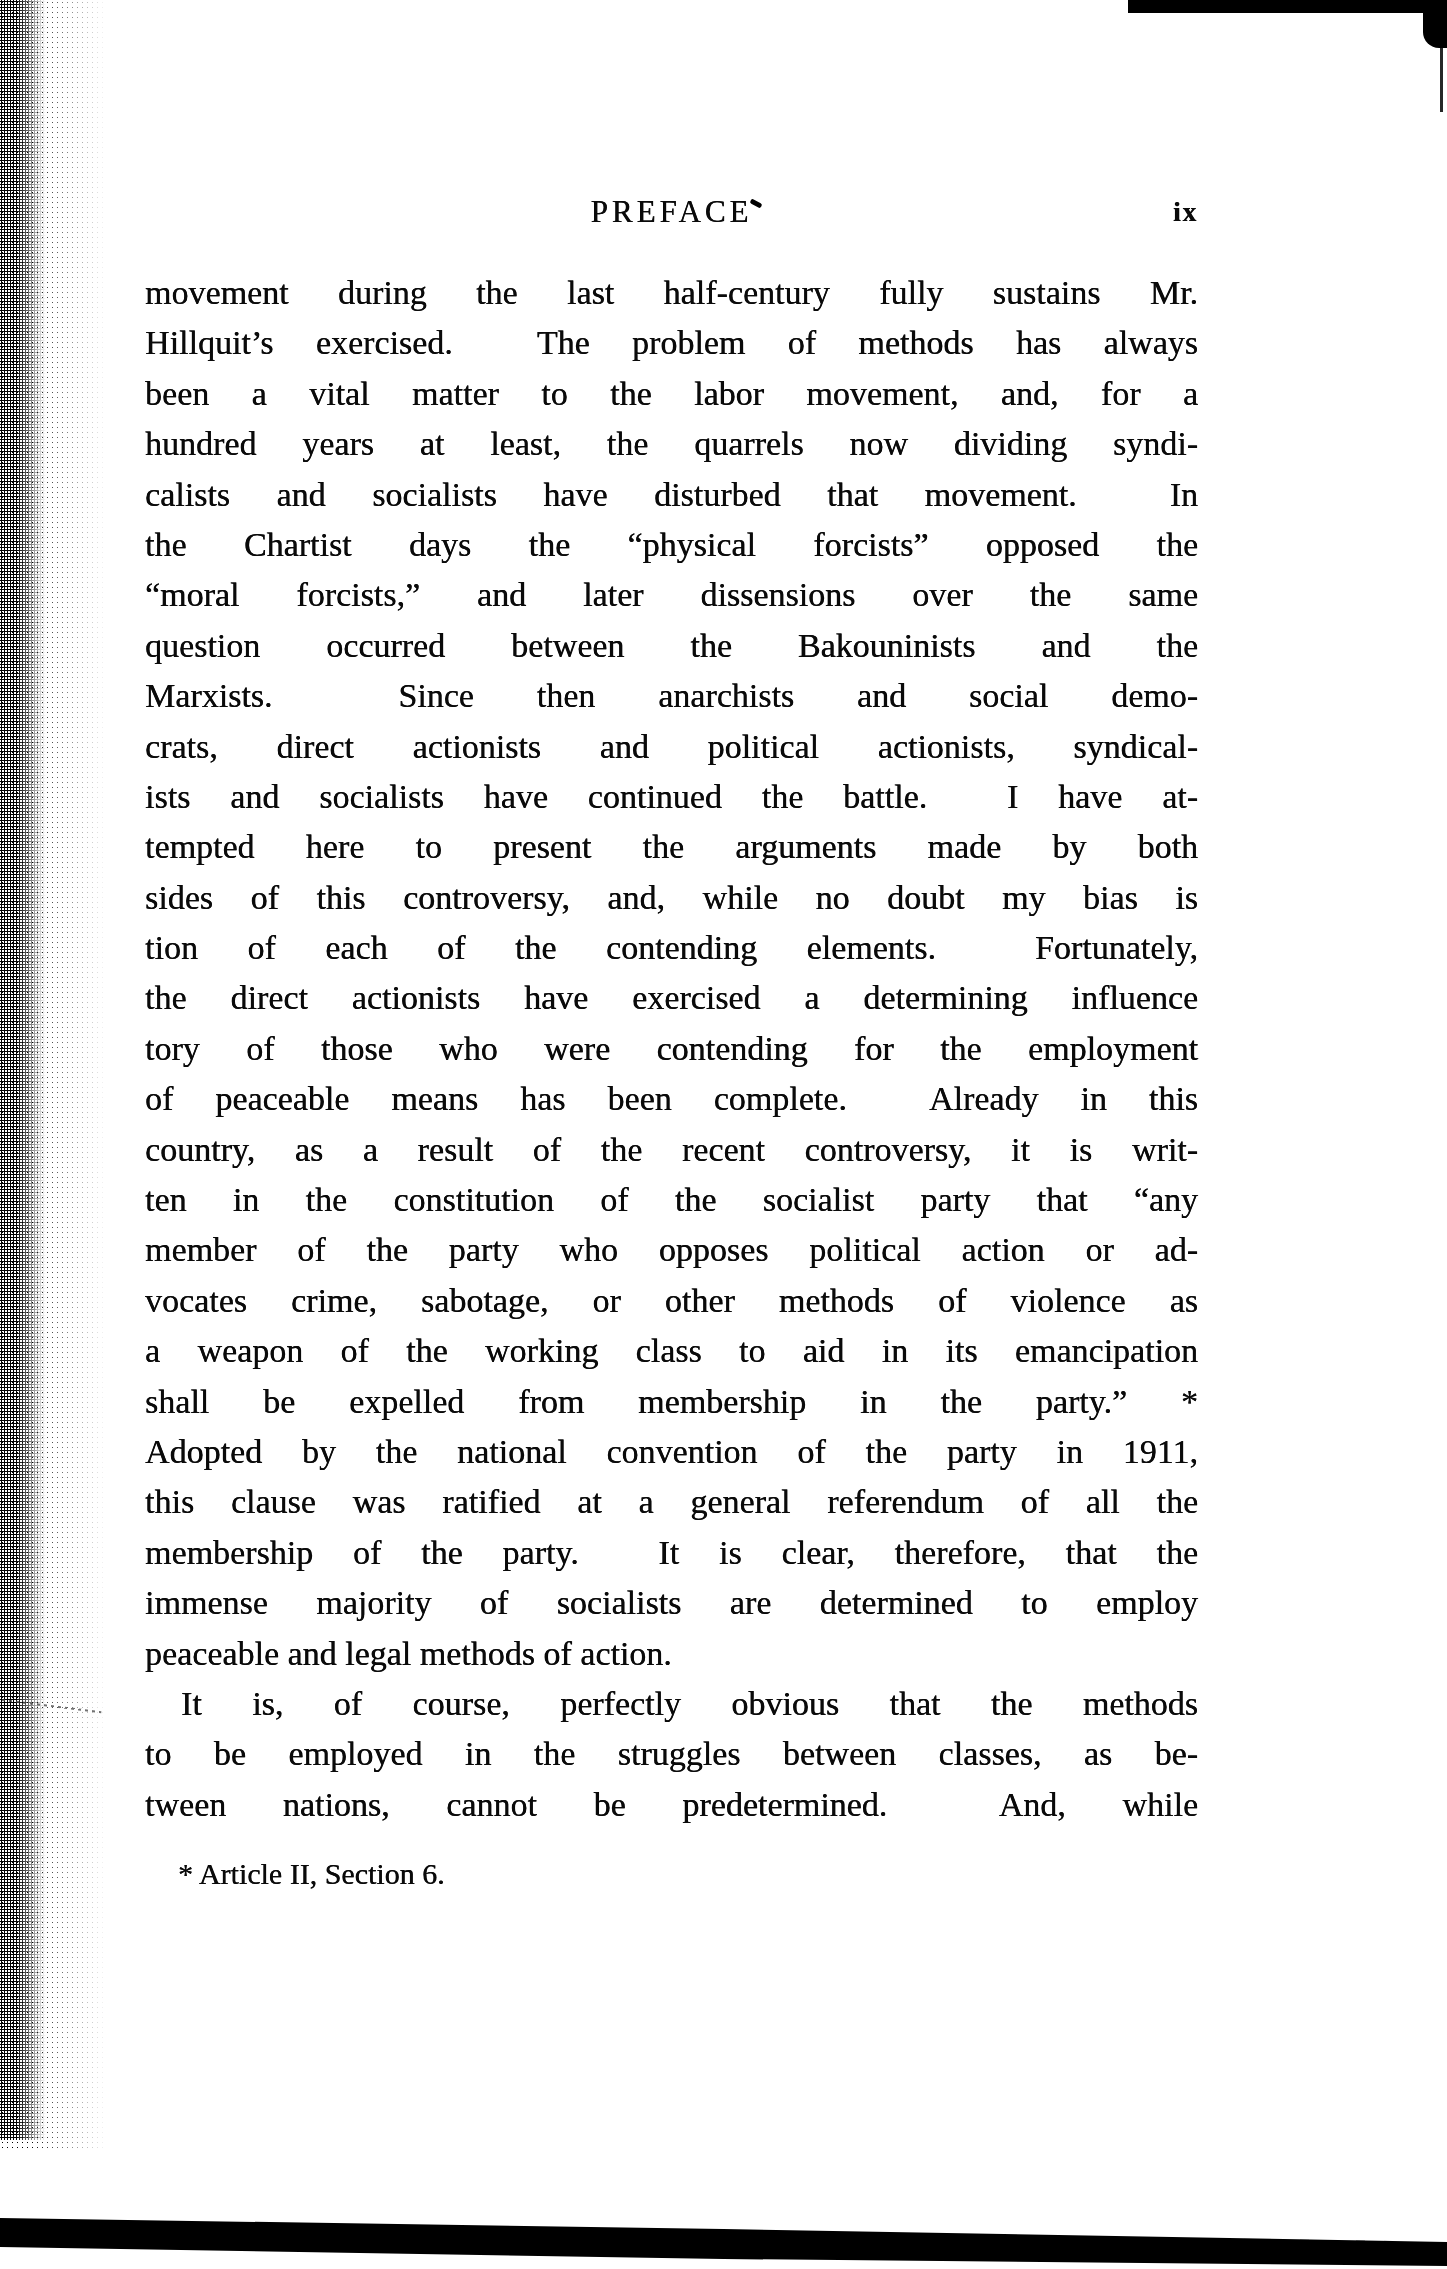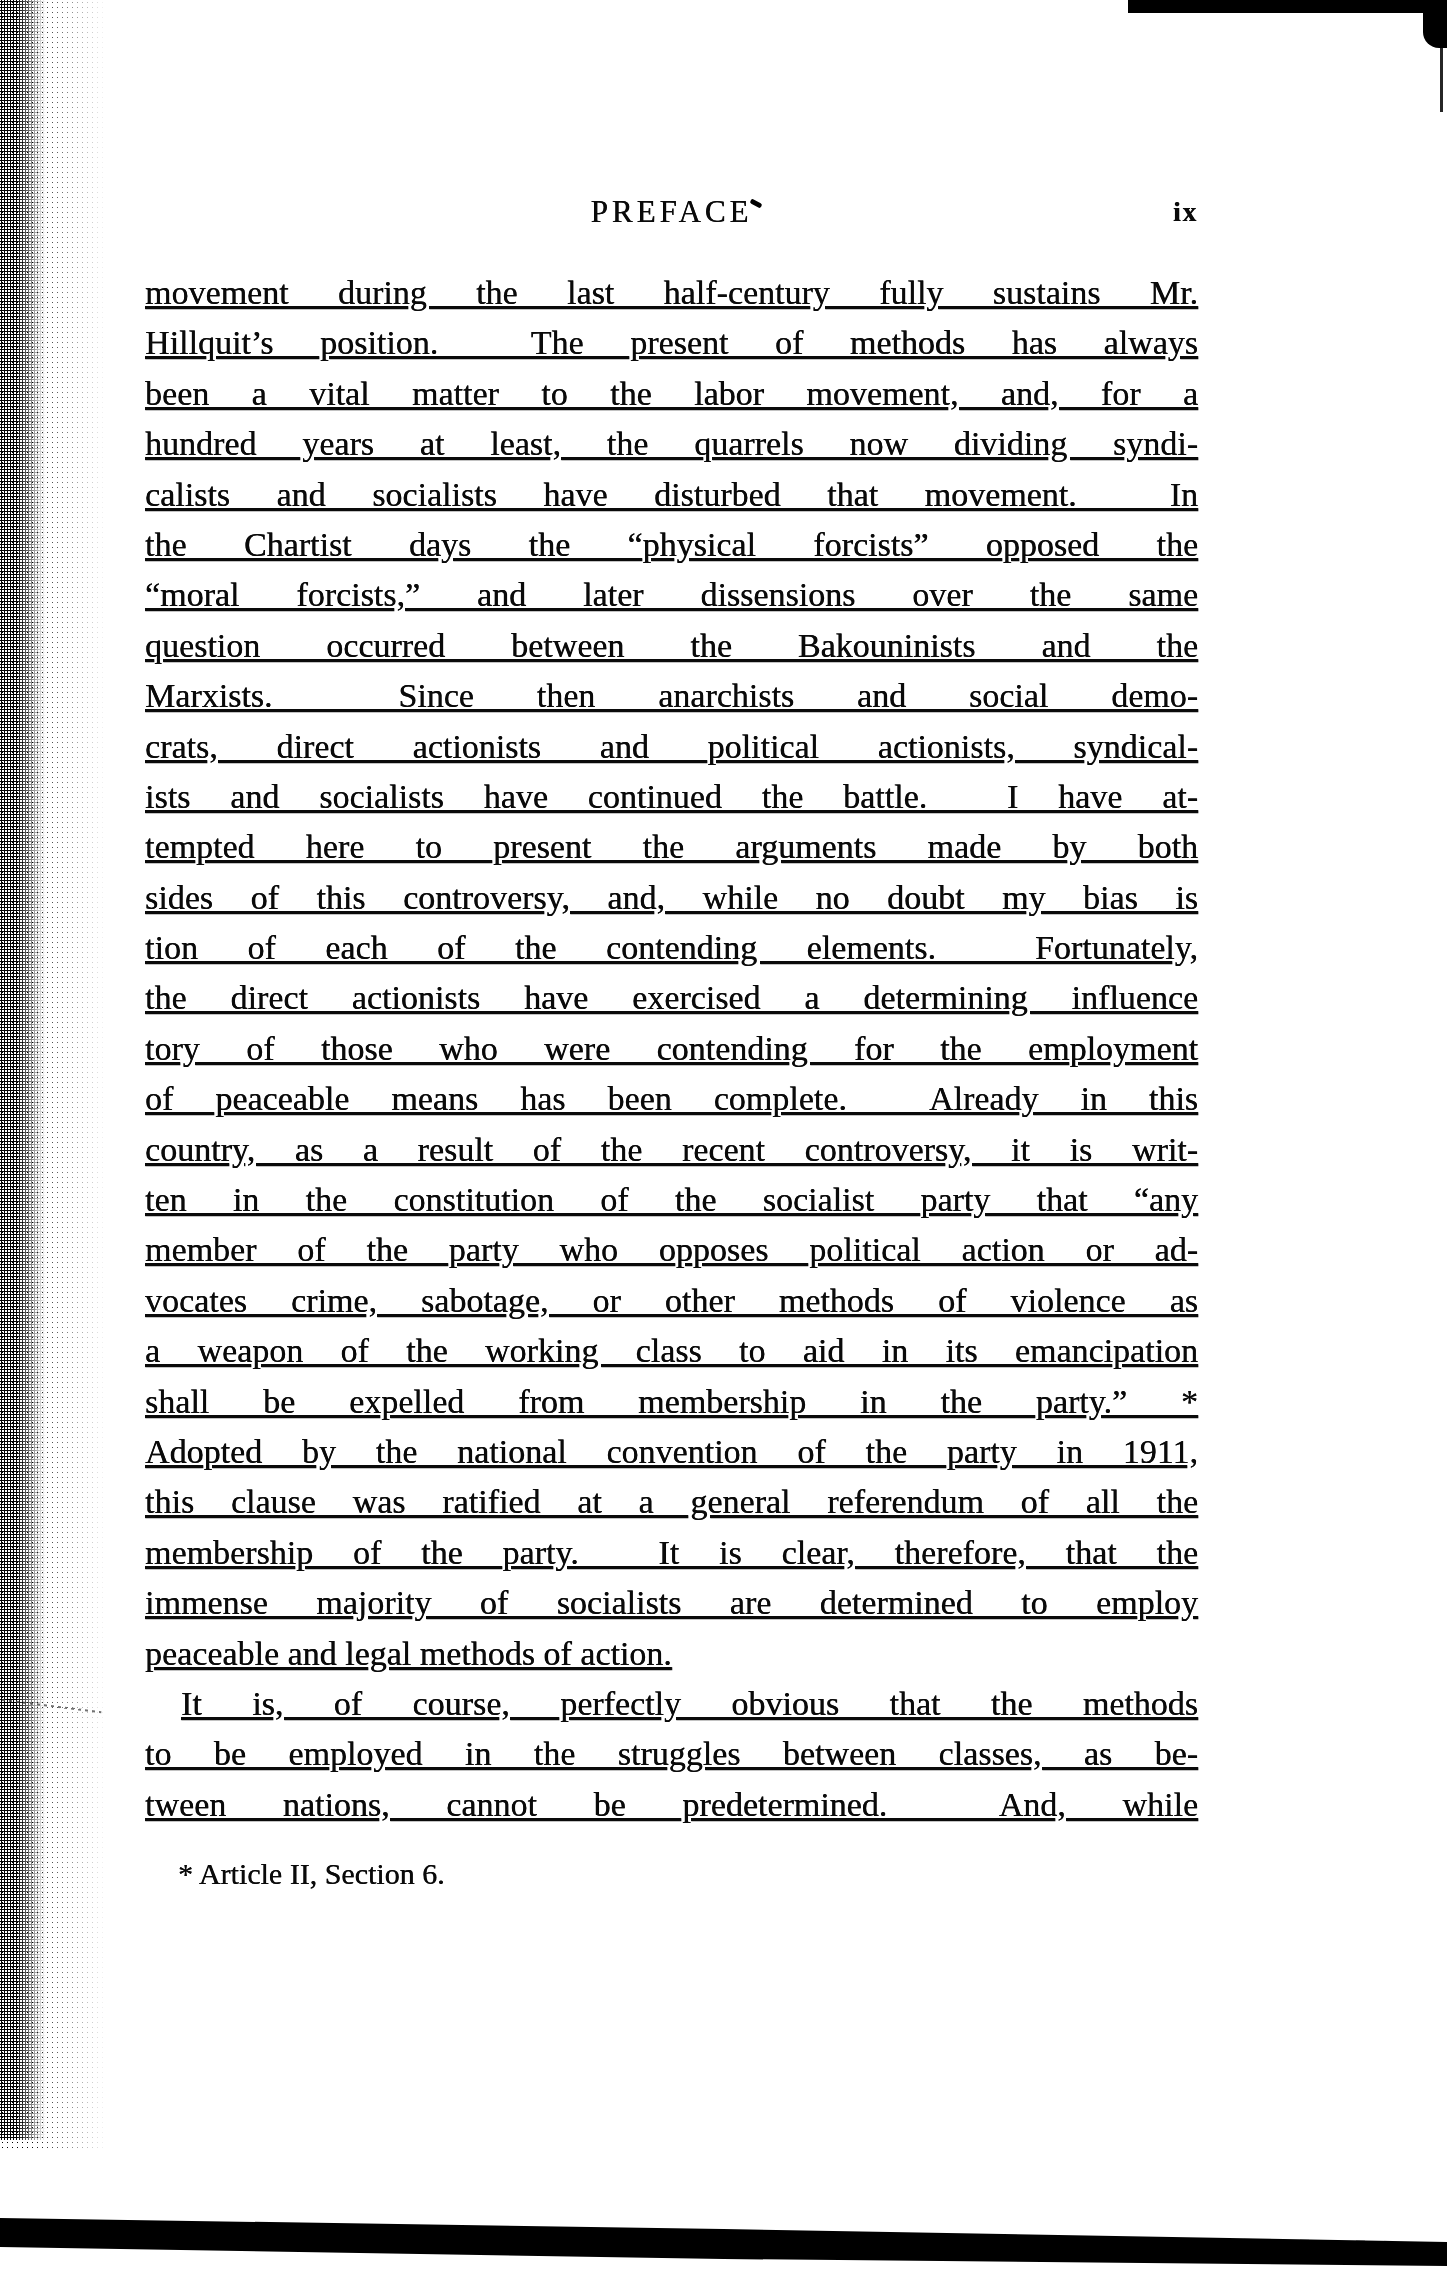--- a/index.html
+++ b/index.html
@@ -71,21 +71,21 @@
     font-size: 27px; font-weight: bold; letter-spacing: 2px; line-height: 1;
     text-shadow: 0.5px 0.4px 0 #0a0a0a;
   }
   .body {
     position: absolute; left: 145px; top: 268px; width: 1053px;
     font-size: 34px; line-height: 50.4px;
     text-shadow: 0.35px 0.25px 0 #0a0a0a;
   }
   .line {
     text-align: justify; text-align-last: justify;
-    white-space: pre-wrap; height: 50.4px; overflow: visible; text-decoration: underline;
+    white-space: pre-wrap; height: 50.4px; overflow: visible;
   }
   .line.no-justify { text-align-last: left; }
   .line.indent { text-indent: 36px; }
   .footnote {
     position: absolute; left: 178px; top: 1856px;
     font-size: 30px; line-height: 1.2;
     text-shadow: 0.3px 0.2px 0 #0a0a0a;
   }
 </style>
 </head>
@@ -101,21 +101,21 @@
   <div class="small-mark"></div>
   <div class="scratch"></div>
 
   <div class="header">
     <div class="title">PREFACE</div>
     <div class="page-num">ix</div>
   </div>
 
   <div class="body">
       <div class="line">movement during the last half-century fully sustains Mr.</div>
-      <div class="line">Hillquit’s position.  The present of methods has always</div>
+      <div class="line">Hillquit’s exercised.  The problem of methods has always</div>
       <div class="line">been a vital matter to the labor movement, and, for a</div>
       <div class="line">hundred years at least, the quarrels now dividing syndi-</div>
       <div class="line">calists and socialists have disturbed that movement.  In</div>
       <div class="line">the Chartist days the “physical forcists” opposed the</div>
       <div class="line">“moral forcists,” and later dissensions over the same</div>
       <div class="line">question occurred between the Bakouninists and the</div>
       <div class="line">Marxists.  Since then anarchists and social demo-</div>
       <div class="line">crats, direct actionists and political actionists, syndical-</div>
       <div class="line">ists and socialists have continued the battle.  I have at-</div>
       <div class="line">tempted here to present the arguments made by both</div>

